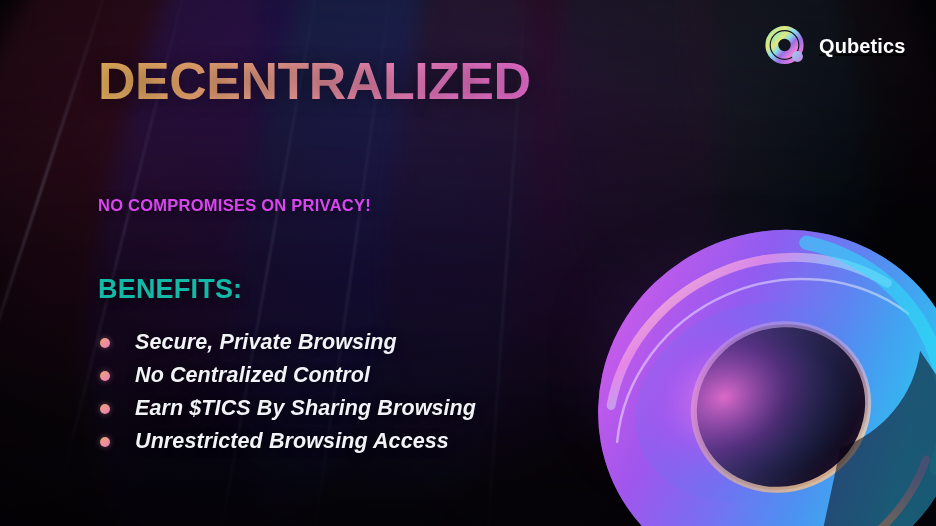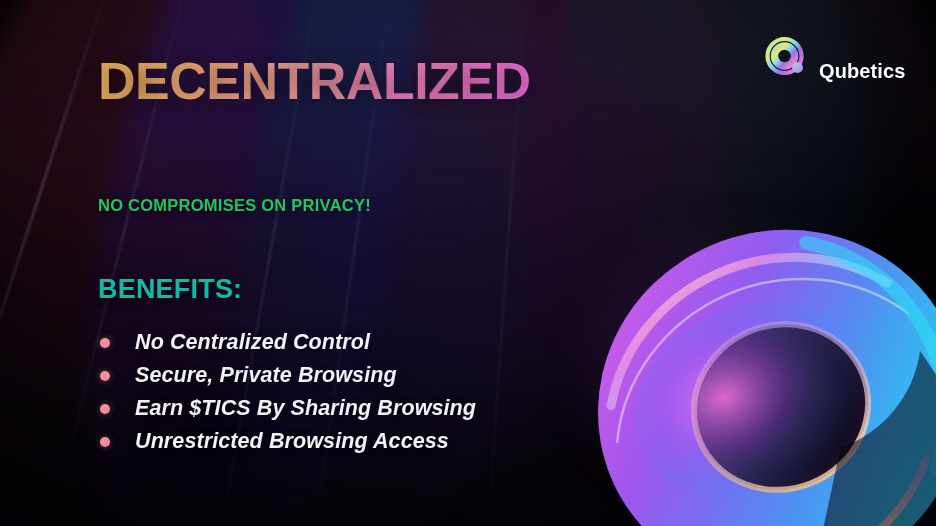--- a/index.html
+++ b/index.html
@@ -77,22 +77,22 @@
   .torus { position:absolute; right:-60px; bottom:-96px; width:430px; height:430px; }
   .torus svg { display:block; }
   .torus-glow {
     position:absolute; right:20px; bottom:10px; width:330px; height:300px;
     background:radial-gradient(ellipse at 45% 50%, rgba(130,60,220,.30), rgba(0,0,0,0) 68%);
     filter:blur(24px);
   }
 
   
   .logo {
-    position:absolute; left:762px; top:33px;
-    display:flex; align-items:flex-end; gap:9px;
+    position:absolute; left:762px; top:22px;
+    display:flex; align-items:center; gap:9px;text-decoration:underline;
   }
   .logo-mark { width:48px; height:48px; flex:none; }
   .logo-text {
     color:#ffffff; font-size:20px; font-weight:bold;
     letter-spacing:.1px; line-height:1;
   }
 
   
   .headline {
     position:absolute; left:98px; top:56px;
@@ -100,21 +100,21 @@
     letter-spacing:-.5px;
     background:linear-gradient(95deg,#f0b85f 0%,#f2aa72 22%,#ef9f8e 40%,#ee8fa8 56%,#ef7fc0 72%,#f16fd8 100%);
     -webkit-background-clip:text; background-clip:text;
     -webkit-text-fill-color:transparent; color:transparent;
     text-shadow:0 2px 18px rgba(0,0,0,.45);
   }
   .headline .line { display:block; }
 
   .subhead {
     position:absolute; left:98px; top:196px;
-    color:#22c55e; font-size:16.5px; font-weight:bold;
+    color:#d946ef; font-size:16.5px; font-weight:bold;
     letter-spacing:.25px;
     text-shadow:0 1px 8px rgba(0,0,0,.6);
   }
 
   .benefits-title {
     position:absolute; left:98px; top:274px;
     color:#14b8a6; font-size:27px; font-weight:bold;
     letter-spacing:.2px;
     text-shadow:0 2px 10px rgba(0,0,0,.65);
   }
@@ -257,28 +257,28 @@
     <span class="line">DECENTRALIZED</span>
   </h1>
 
   <div class="subhead">NO COMPROMISES ON PRIVACY!</div>
 
   <h2 class="benefits-title">BENEFITS:</h2>
 
   <ul class="benefits-list">
     <li class="benefit-item">
       <span class="bullet"></span>
+      <span class="benefit-text">Secure, Private Browsing</span>
+    </li>
+    <li class="benefit-item">
+      <span class="bullet"></span>
       <span class="benefit-text">No Centralized Control</span>
     </li>
     <li class="benefit-item">
       <span class="bullet"></span>
-      <span class="benefit-text">Secure, Private Browsing</span>
-    </li>
-    <li class="benefit-item">
-      <span class="bullet"></span>
       <span class="benefit-text">Earn $TICS By Sharing Browsing</span>
     </li>
     <li class="benefit-item">
       <span class="bullet"></span>
       <span class="benefit-text">Unrestricted Browsing Access</span>
     </li>
   </ul>
 
 </div>
 

